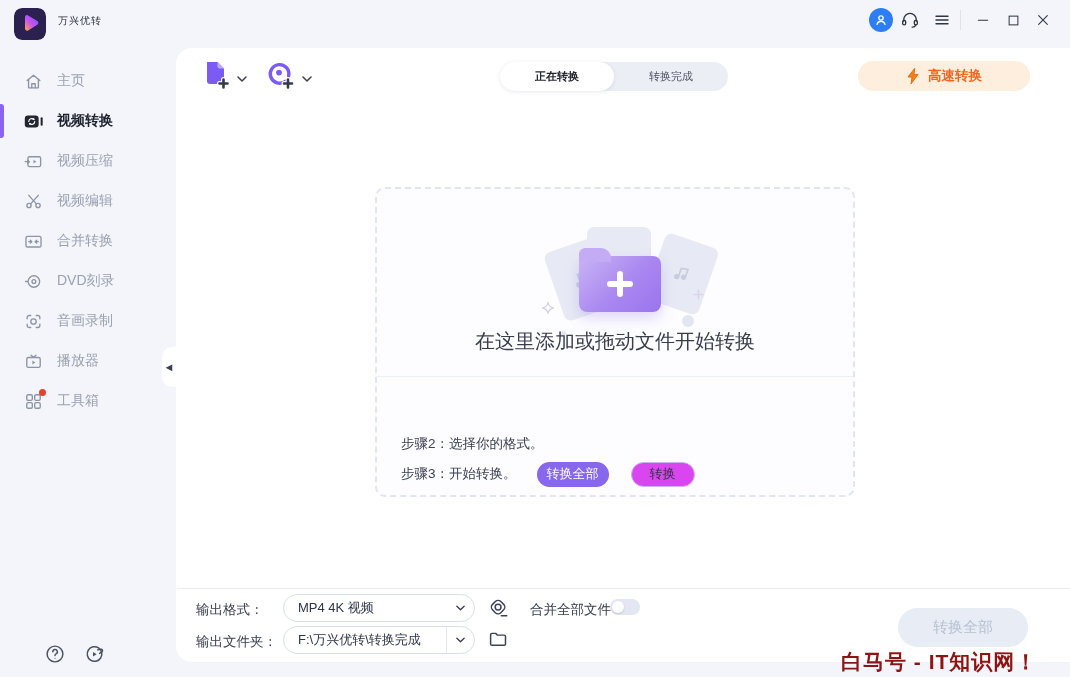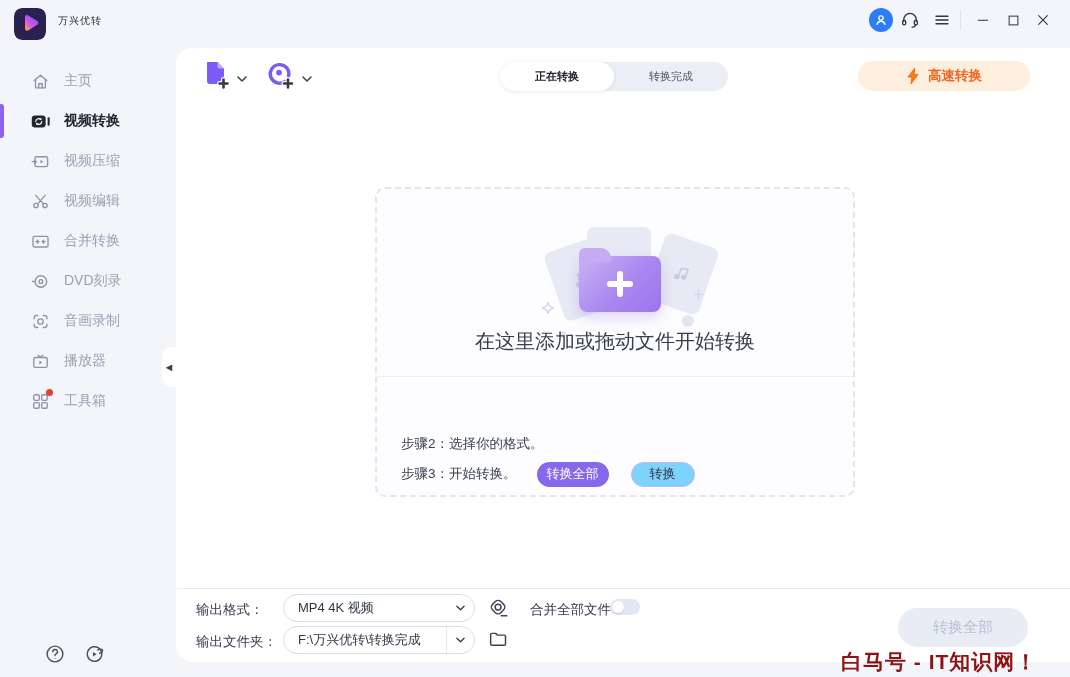--- a/index.html
+++ b/index.html
@@ -16,21 +16,21 @@
   
   .titlebar { position:absolute; top:0; left:0; right:0; height:48px; }
   .logo { position:absolute; left:14px; top:8px; width:32px; height:32px; border-radius:8px; }
   .app-title { position:absolute; left:58px; top:14px; font-size:10px; color:#272b36; font-weight:500; letter-spacing:1px; }
   .tb-ico { position:absolute; top:9px; width:22px; height:22px; display:flex; align-items:center; justify-content:center; color:#2e3440; cursor:pointer; }
   .avatar { position:absolute; left:869px; top:8px; width:24px; height:24px; border-radius:50%; background:#2d7df6; display:flex; align-items:center; justify-content:center; }
   .tb-div { position:absolute; left:960px; top:10px; width:1px; height:20px; background:#dfe2ec; }
 
   
   .sidebar { position:absolute; left:0; top:61px; width:176px; }
-  .side-item { position:relative; height:40px; display:flex; align-items:center; padding-left:31px; gap:14px; color:#9aa1b2; font-size:14px; cursor:pointer; }
+  .side-item { position:relative; height:40px; display:flex; align-items:center; padding-left:24px; gap:14px; color:#9aa1b2; font-size:14px; cursor:pointer; }
   .side-item .ic { width:19px; height:19px; color:#8d94a6; flex:0 0 auto; position:relative; }
   .side-item.active { color:#1f2230; font-weight:bold; }
   .side-item.active .ic { color:#23252f; }
   .side-item.active .sel-bar { position:absolute; left:0; top:3px; width:4px; height:34px; background:#8a63f3; border-radius:0 3px 3px 0; }
   .badge-dot { position:absolute; right:-3px; top:-3px; width:7px; height:7px; border-radius:50%; background:#e8402e; }
   .side-footer-ico { position:absolute; top:643px; width:22px; height:22px; color:#4a5260; cursor:pointer; }
 
   
   .collapse-handle { position:absolute; left:162px; top:347px; width:14px; height:40px; background:#ffffff; border-radius:10px 0 0 10px; display:flex; align-items:center; justify-content:center; cursor:pointer; z-index:3; }
   .collapse-handle span { color:#3a4050; font-size:11px; line-height:1; }
@@ -62,21 +62,21 @@
   .fplus::before, .fplus::after { content:""; position:absolute; background:#ffffff; border-radius:3px; }
   .fplus::before { left:10px; top:0; width:6px; height:26px; }
   .fplus::after { left:0; top:10px; width:26px; height:6px; }
   .spark { color:#d6d0ea; }
   .dot { border-radius:50%; background:#e2e6f1; }
 
   
   .step { position:absolute; left:24px; display:flex; align-items:center; gap:6px; font-size:13.5px; color:#3b4152; }
   .pill-btn { height:25px; border-radius:13px; display:flex; align-items:center; justify-content:center; font-size:13px; cursor:pointer; border:none; font-family:inherit; }
   .pill-filled { width:72px; background:#8767ec; color:#ffffff; margin-left:14px; }
-  .pill-outline { width:64px; background:#7dd3fc; border:1px solid #c9b5f2; color:#2e3340; margin-left:16px; }
+  .pill-outline { width:64px; background:#d946ef; border:1px solid #c9b5f2; color:#2e3340; margin-left:16px; }
 
   
   .footer-sep { position:absolute; left:177px; right:0; top:588px; height:1px; background:#e8eaf2; }
   .f-label { position:absolute; left:196px; font-size:13.5px; color:#3a4050; }
   .dropdown { position:absolute; left:283px; width:192px; height:28px; border:1px solid #d9deeb; border-radius:14px; background:#fff; display:flex; align-items:center; cursor:pointer;gap:24px; }
   .dropdown .val { flex:1; padding-left:14px; font-size:13px; color:#2f3545; white-space:nowrap; overflow:hidden; }
   .dropdown .chev-seg { width:28px; height:100%; display:flex; align-items:center; justify-content:center; }
   .dropdown .chev-seg.sep { border-left:1px solid #e4e8f1; }
   .f-ico { position:absolute; left:488px; width:22px; height:22px; color:#3c4254; cursor:pointer; }
   .toggle { position:absolute; left:610px; top:599px; width:30px; height:16px; border-radius:8px; background:#e3e7f3; cursor:pointer; }

